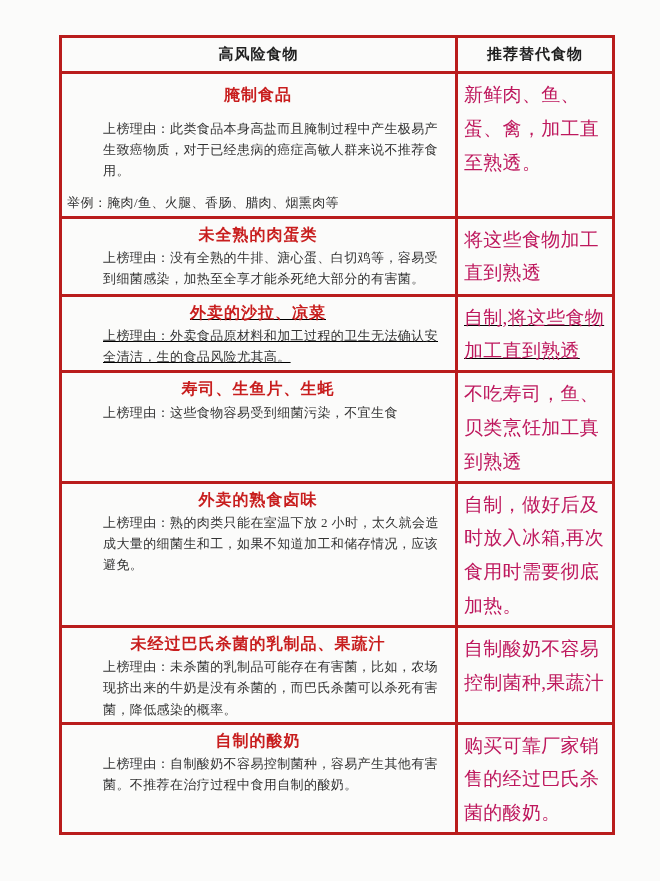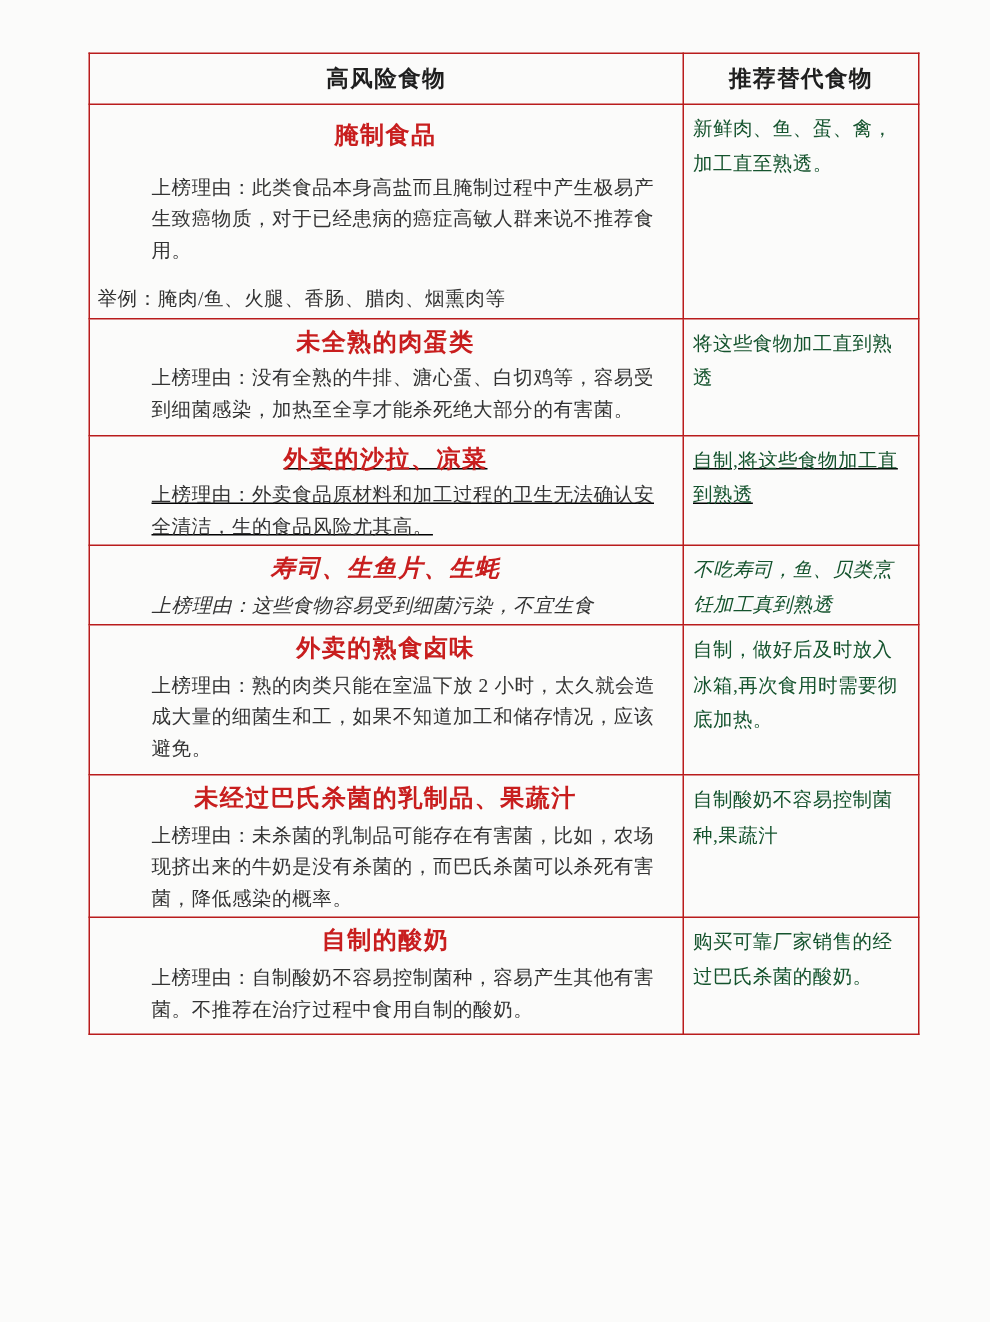--- a/index.html
+++ b/index.html
@@ -12,40 +12,40 @@
   .sheet { position:relative; width:660px; height:881px; overflow:hidden; }
   table.food-table {
     position:absolute; left:59px; top:35px;
     width:553px;
     border-collapse:collapse;
     table-layout:fixed;
   }
   col.c-left  { width:396px; }
   col.c-right { width:157px; }
   th, td {
-    border:1px solid #b91c1c;
+    border:3px solid #b91c1c;
     vertical-align:top;
     overflow:hidden;
   }
   th.hdr {
     height:33px;
     vertical-align:middle;
     text-align:center;
     font-size:15px;
     font-weight:bold;
     color:#1f1f1f;
     letter-spacing:1px;
     padding:0;
   }
   td.left-cell  { padding:3px 6px 2px 5px; }
   td.right-cell {
     padding:4px 5px 2px 6px;
-    font-size:13px;
+    font-size:19px;
     line-height:1.78;
-    color:#14532d;
+    color:#be185d;
     letter-spacing:0.3px;
   }
   .row-title {
     text-align:center;
     color:#c81e1e;
     font-weight:bold;
     font-size:16px;
     line-height:1.35;
     letter-spacing:1px;
     margin:2px 0 2px 0;
@@ -65,21 +65,21 @@
     line-height:1.6;
     color:#333333;
     letter-spacing:0.4px;
   }
   
   tr.r0  { height:107px; }
   tr.r1  { height:85px; }
   tr.r2  { height:55px; }
   tr.r3  { height:78px; }
   tr.r4  { height:70px;text-decoration:underline; }
-  tr.r5  { height:53px;font-style:italic; }
+  tr.r5  { height:53px; }
   tr.r6  { height:100px; }
   tr.r7  { height:72px; }
   tr.r8  { height:75px; }
   tr.r9  { height:78px; }
 </style>
 </head>
 <body>
 
 <div class="sheet">
   <table class="food-table">

